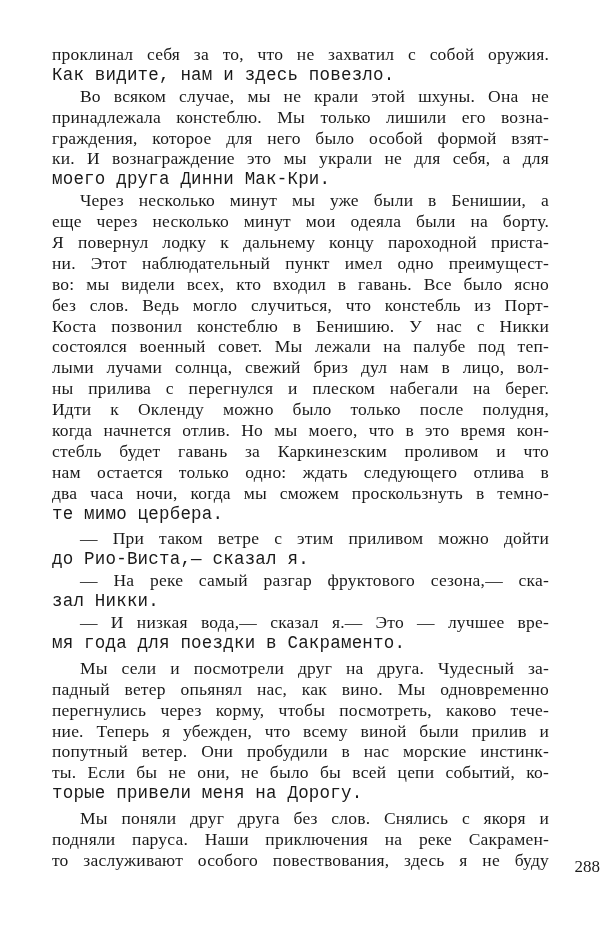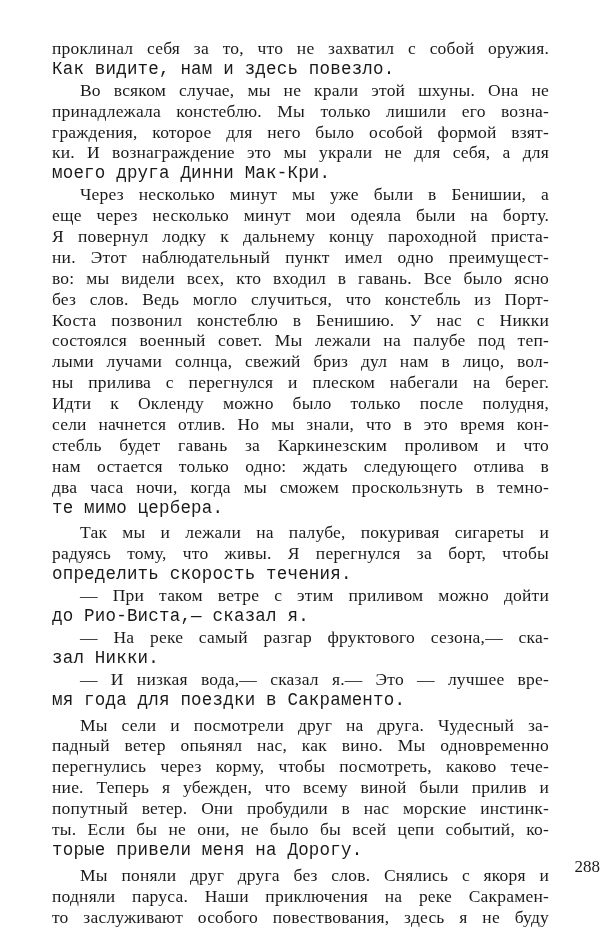--- a/index.html
+++ b/index.html
@@ -1,17 +1,17 @@
 <!DOCTYPE html>
 <html><head>
 <meta charset="utf-8">
 <style>
   html, body { margin:0; padding:0; background:#fff; }
   body { width:600px; height:950px; position:relative; overflow:hidden; }
-  .page { position:absolute; left:52px; top:38px; width:497px; }
+  .page { position:absolute; left:52px; top:44px; width:497px; }
   .line {
     font-family: "Liberation Serif", "DejaVu Serif", serif;
     font-size: 17.5px;
     line-height: 20.9px;
     height: 20.9px;
     color:#1a1a1a;
     white-space: nowrap;
     text-align: justify;
     text-align-last: justify;
     letter-spacing: 0.2px;
@@ -49,33 +49,28 @@
     <div class="line">еще через несколько минут мои одеяла были на борту.</div>
     <div class="line">Я повернул лодку к дальнему концу пароходной приста-</div>
     <div class="line">ни. Этот наблюдательный пункт имел одно преимущест-</div>
     <div class="line">во: мы видели всех, кто входил в гавань. Все было ясно</div>
     <div class="line">без слов. Ведь могло случиться, что констебль из Порт-</div>
     <div class="line">Коста позвонил констеблю в Бенишию. У нас с Никки</div>
     <div class="line">состоялся военный совет. Мы лежали на палубе под теп-</div>
     <div class="line">лыми лучами солнца, свежий бриз дул нам в лицо, вол-</div>
     <div class="line">ны прилива с перегнулся и плеском набегали на берег.</div>
     <div class="line">Идти к Окленду можно было только после полудня,</div>
-    <div class="line">сели начнется отлив. Но мы знали, что в это время кон-</div>
+    <div class="line">когда начнется отлив. Но мы моего, что в это время кон-</div>
     <div class="line">стебль будет гавань за Каркинезским проливом и что</div>
     <div class="line">нам остается только одно: ждать следующего отлива в</div>
     <div class="line">два часа ночи, когда мы сможем проскользнуть в темно-</div>
     <div class="line last">те мимо цербера.</div>
   </div>
   <div class="para-gap"></div>
 
-  <div>
-    <div class="line indent">Так мы и лежали на палубе, покуривая сигареты и</div>
-    <div class="line">радуясь тому, что живы. Я перегнулся за борт, чтобы</div>
-    <div class="line last">определить скорость течения.</div>
-  </div>
 
   <div>
     <div class="line indent">— При таком ветре с этим приливом можно дойти</div>
     <div class="line last">до Рио-Виста,— сказал я.</div>
   </div>
 
   <div>
     <div class="line indent">— На реке самый разгар фруктового сезона,— ска-</div>
     <div class="line last">зал Никки.</div>
   </div>

